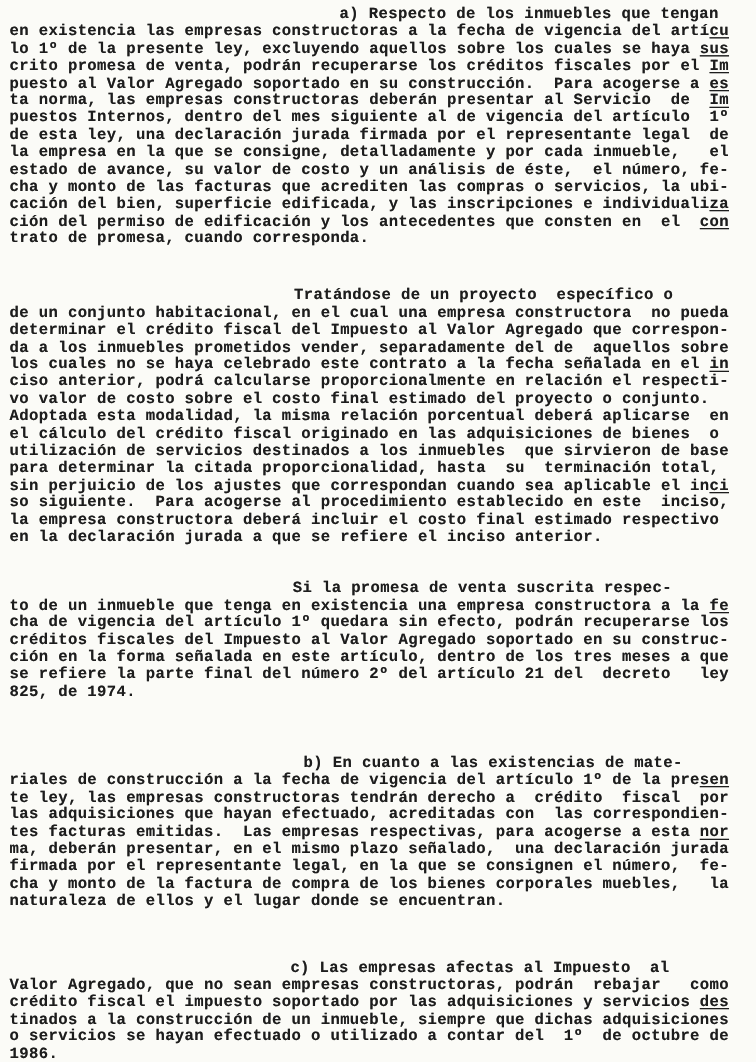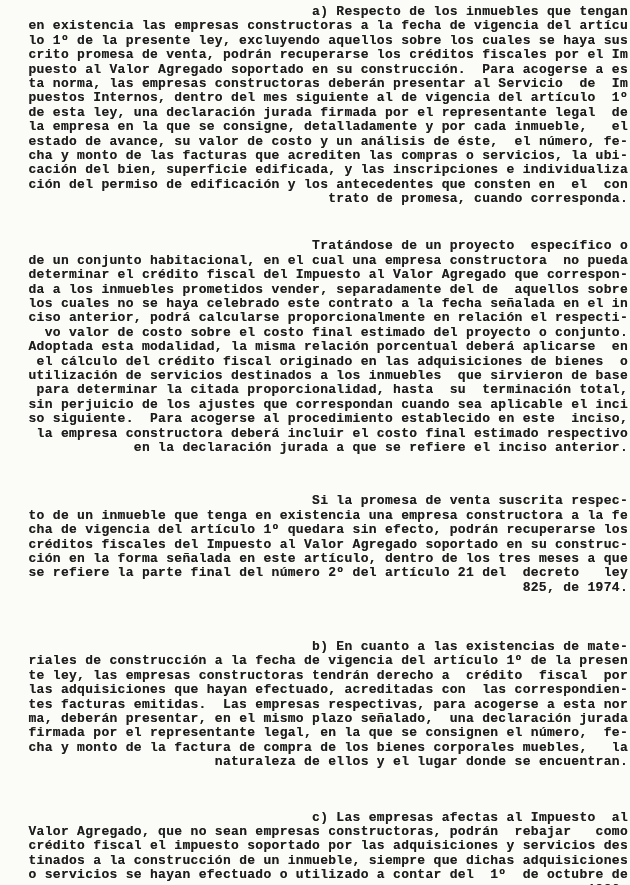--- a/index.html
+++ b/index.html
@@ -12,34 +12,34 @@
     padding:5px 2px 0 8px;
     font-family:"Liberation Mono","DejaVu Sans Mono",monospace;
     font-size:13px;
     line-height:14.4px;
     font-weight:700;
     letter-spacing:0.3px;
     overflow:hidden;
     text-shadow:0 0 0.5px rgba(20,20,20,0.55);
   }
   .para{white-space:pre;}
-  .line{height:14.4px;text-align:right;}
+  .line{height:14.4px;}
   
   .p1{margin-bottom:33px;}
-  .p2{margin-bottom:39px;}
+  .p2{margin-bottom:28px;}
   .p3{margin-bottom:45px;}
   .p4{margin-bottom:41px;}
-  .p5{margin-bottom:0;margin-left:12px;}
+  .p5{margin-bottom:0;}
   
   .p1 .line:first-child{text-indent:275px;}
   .p2 .line:first-child{text-indent:237px;}
   .p3 .line:first-child{text-indent:236px;}
   .p4 .line:first-child{text-indent:245px;}
   .p5 .line:first-child{text-indent:234px;}
-  .ul{text-underline-offset:2px;text-decoration-thickness:1px;}
+  .ul{text-decoration:underline;text-underline-offset:2px;text-decoration-thickness:1px;}
 </style>
 </head>
 <body>
 
 <div class="page">
   <div class="para p1"><div class="line">a) Respecto de los inmuebles que tengan</div><div class="line">en existencia las empresas constructoras a la fecha de vigencia del artí<span class="ul">cu</span></div><div class="line">lo 1º de la presente ley, excluyendo aquellos sobre los cuales se haya <span class="ul">sus</span></div><div class="line">crito promesa de venta, podrán recuperarse los créditos fiscales por el <span class="ul">Im</span></div><div class="line">puesto al Valor Agregado soportado en su construcción.  Para acogerse a <span class="ul">es</span></div><div class="line">ta norma, las empresas constructoras deberán presentar al Servicio  de  <span class="ul">Im</span></div><div class="line">puestos Internos, dentro del mes siguiente al de vigencia del artículo  1º</div><div class="line">de esta ley, una declaración jurada firmada por el representante legal  de</div><div class="line">la empresa en la que se consigne, detalladamente y por cada inmueble,   el</div><div class="line">estado de avance, su valor de costo y un análisis de éste,  el número, fe-</div><div class="line">cha y monto de las facturas que acrediten las compras o servicios, la ubi-</div><div class="line">cación del bien, superficie edificada, y las inscripciones e individuali<span class="ul">za</span></div><div class="line">ción del permiso de edificación y los antecedentes que consten en  el  <span class="ul">con</span></div><div class="line">trato de promesa, cuando corresponda.</div></div>
   <div class="para p2"><div class="line">Tratándose de un proyecto  específico o</div><div class="line">de un conjunto habitacional, en el cual una empresa constructora  no pueda</div><div class="line">determinar el crédito fiscal del Impuesto al Valor Agregado que correspon-</div><div class="line">da a los inmuebles prometidos vender, separadamente del de  aquellos sobre</div><div class="line">los cuales no se haya celebrado este contrato a la fecha señalada en el <span class="ul">in</span></div><div class="line">ciso anterior, podrá calcularse proporcionalmente en relación el respecti-</div><div class="line">vo valor de costo sobre el costo final estimado del proyecto o conjunto.</div><div class="line">Adoptada esta modalidad, la misma relación porcentual deberá aplicarse  en</div><div class="line">el cálculo del crédito fiscal originado en las adquisiciones de bienes  o</div><div class="line">utilización de servicios destinados a los inmuebles  que sirvieron de base</div><div class="line">para determinar la citada proporcionalidad, hasta  su  terminación total,</div><div class="line">sin perjuicio de los ajustes que correspondan cuando sea aplicable el in<span class="ul">ci</span></div><div class="line">so siguiente.  Para acogerse al procedimiento establecido en este  inciso,</div><div class="line">la empresa constructora deberá incluir el costo final estimado respectivo</div><div class="line">en la declaración jurada a que se refiere el inciso anterior.</div></div>
   <div class="para p3"><div class="line">Si la promesa de venta suscrita respec-</div><div class="line">to de un inmueble que tenga en existencia una empresa constructora a la <span class="ul">fe</span></div><div class="line">cha de vigencia del artículo 1º quedara sin efecto, podrán recuperarse los</div><div class="line">créditos fiscales del Impuesto al Valor Agregado soportado en su construc-</div><div class="line">ción en la forma señalada en este artículo, dentro de los tres meses a que</div><div class="line">se refiere la parte final del número 2º del artículo 21 del  decreto   ley</div><div class="line">825, de 1974.</div></div>
   <div class="para p4"><div class="line">b) En cuanto a las existencias de mate-</div><div class="line">riales de construcción a la fecha de vigencia del artículo 1º de la pre<span class="ul">sen</span></div><div class="line">te ley, las empresas constructoras tendrán derecho a  crédito  fiscal  por</div><div class="line">las adquisiciones que hayan efectuado, acreditadas con  las correspondien-</div><div class="line">tes facturas emitidas.  Las empresas respectivas, para acogerse a esta <span class="ul">nor</span></div><div class="line">ma, deberán presentar, en el mismo plazo señalado,  una declaración jurada</div><div class="line">firmada por el representante legal, en la que se consignen el número,  fe-</div><div class="line">cha y monto de la factura de compra de los bienes corporales muebles,   la</div><div class="line">naturaleza de ellos y el lugar donde se encuentran.</div></div>
   <div class="para p5"><div class="line">c) Las empresas afectas al Impuesto  al</div><div class="line">Valor Agregado, que no sean empresas constructoras, podrán  rebajar   como</div><div class="line">crédito fiscal el impuesto soportado por las adquisiciones y servicios <span class="ul">des</span></div><div class="line">tinados a la construcción de un inmueble, siempre que dichas adquisiciones</div><div class="line">o servicios se hayan efectuado o utilizado a contar del  1º  de octubre de</div><div class="line">1986.</div></div>

